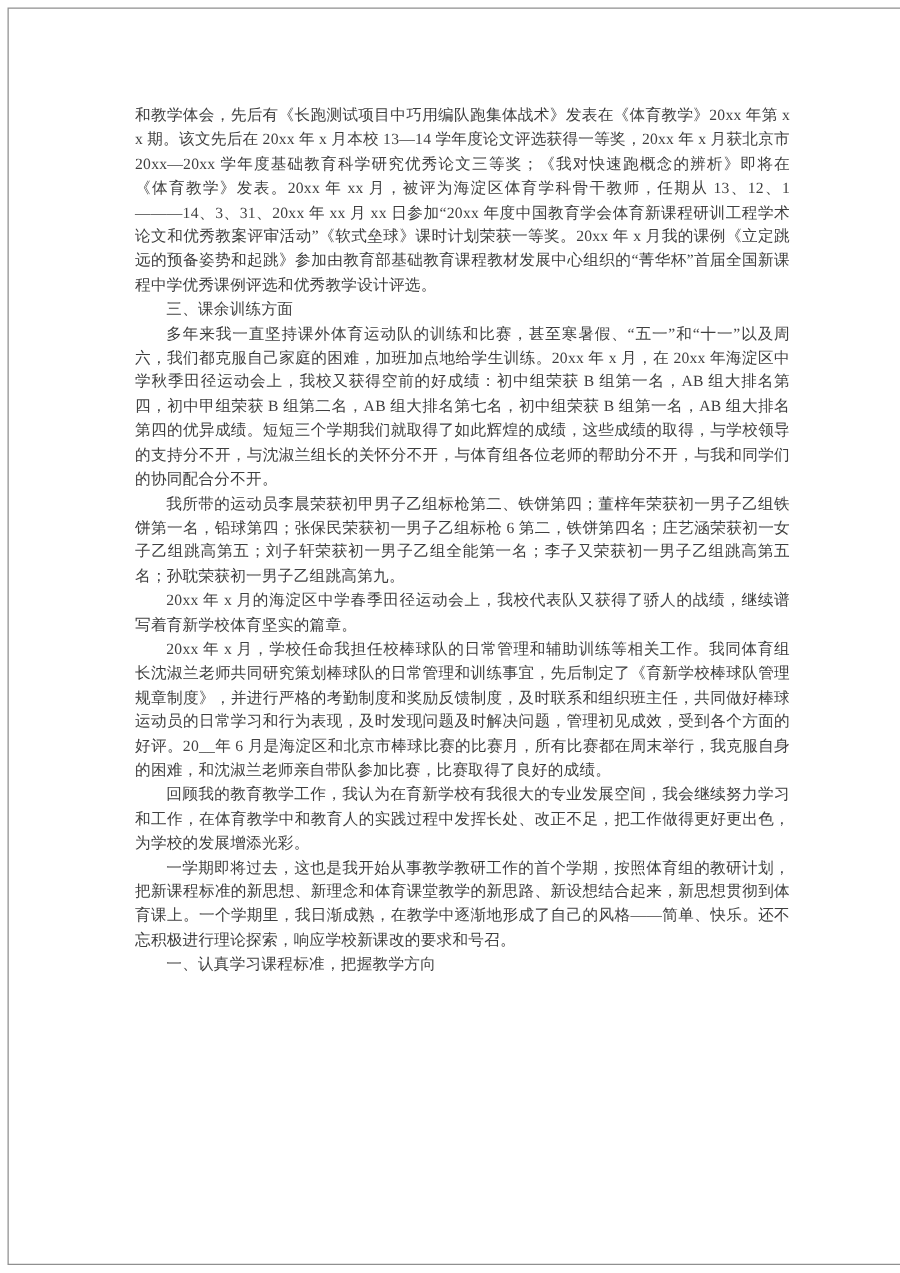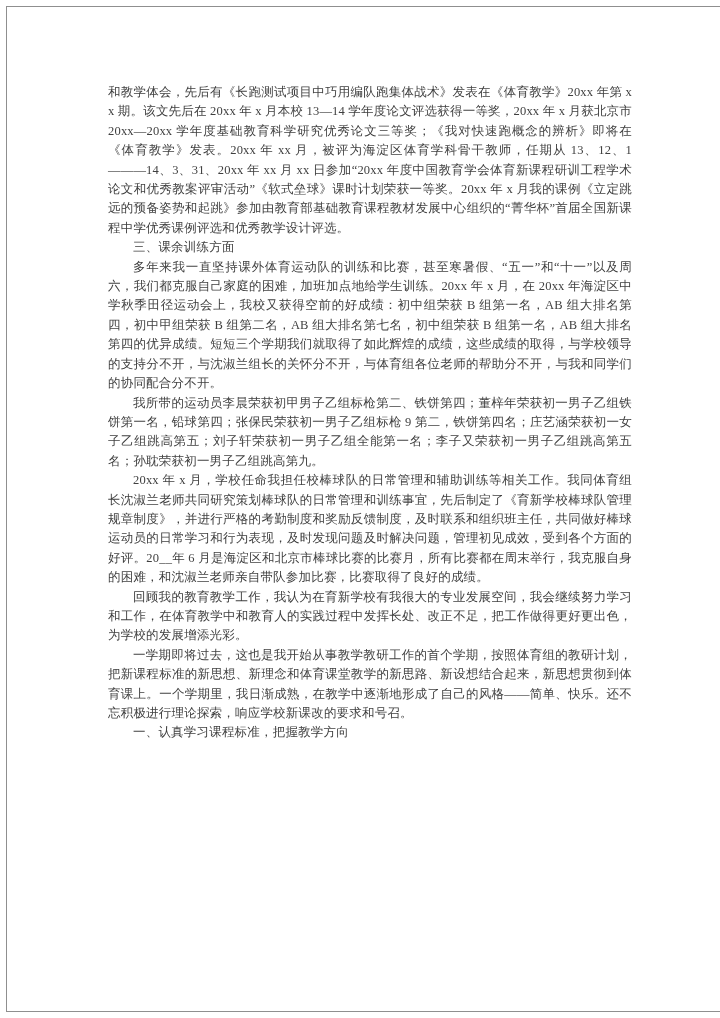--- a/index.html
+++ b/index.html
@@ -48,19 +48,20 @@
 </style>
 </head>
 <body>
 
 <div class="viewport">
   <div class="page-frame"></div>
   <div class="content">
     <p class="para no-indent">和教学体会，先后有《长跑测试项目中巧用编队跑集体战术》发表在《体育教学》20xx 年第 xx 期。该文先后在 20xx 年 x 月本校 13—14 学年度论文评选获得一等奖，20xx 年 x 月获北京市 20xx—20xx 学年度基础教育科学研究优秀论文三等奖；《我对快速跑概念的辨析》即将在《体育教学》发表。20xx 年 xx 月，被评为海淀区体育学科骨干教师，任期从 13、12、1———14、3、31、20xx 年 xx 月 xx 日参加“20xx 年度中国教育学会体育新课程研训工程学术论文和优秀教案评审活动”《软式垒球》课时计划荣获一等奖。20xx 年 x 月我的课例《立定跳远的预备姿势和起跳》参加由教育部基础教育课程教材发展中心组织的“菁华杯”首届全国新课程中学优秀课例评选和优秀教学设计评选。</p>
     <p class="para">三、课余训练方面</p>
     <p class="para">多年来我一直坚持课外体育运动队的训练和比赛，甚至寒暑假、“五一”和“十一”以及周六，我们都克服自己家庭的困难，加班加点地给学生训练。20xx 年 x 月，在 20xx 年海淀区中学秋季田径运动会上，我校又获得空前的好成绩：初中组荣获 B 组第一名，AB 组大排名第四，初中甲组荣获 B 组第二名，AB 组大排名第七名，初中组荣获 B 组第一名，AB 组大排名第四的优异成绩。短短三个学期我们就取得了如此辉煌的成绩，这些成绩的取得，与学校领导的支持分不开，与沈淑兰组长的关怀分不开，与体育组各位老师的帮助分不开，与我和同学们的协同配合分不开。</p>
-    <p class="para">我所带的运动员李晨荣获初甲男子乙组标枪第二、铁饼第四；董梓年荣获初一男子乙组铁饼第一名，铅球第四；张保民荣获初一男子乙组标枪 9 第二，铁饼第四名；庄艺涵荣获初一女子乙组跳高第五；刘子轩荣获初一男子乙组全能第一名；李子又荣获初一男子乙组跳高第五名；孙耽荣获初一男子乙组跳高第九。</p>
+    <p class="para">我所带的运动员李晨荣获初甲男子乙组标枪第二、铁饼第四；董梓年荣获初一男子乙组铁饼第一名，铅球第四；张保民荣获初一男子乙组标枪 6 第二，铁饼第四名；庄艺涵荣获初一女子乙组跳高第五；刘子轩荣获初一男子乙组全能第一名；李子又荣获初一男子乙组跳高第五名；孙耽荣获初一男子乙组跳高第九。</p>
+    <p class="para">20xx 年 x 月的海淀区中学春季田径运动会上，我校代表队又获得了骄人的战绩，继续谱写着育新学校体育坚实的篇章。</p>
     <p class="para">20xx 年 x 月，学校任命我担任校棒球队的日常管理和辅助训练等相关工作。我同体育组长沈淑兰老师共同研究策划棒球队的日常管理和训练事宜，先后制定了《育新学校棒球队管理规章制度》，并进行严格的考勤制度和奖励反馈制度，及时联系和组织班主任，共同做好棒球运动员的日常学习和行为表现，及时发现问题及时解决问题，管理初见成效，受到各个方面的好评。20__年 6 月是海淀区和北京市棒球比赛的比赛月，所有比赛都在周末举行，我克服自身的困难，和沈淑兰老师亲自带队参加比赛，比赛取得了良好的成绩。</p>
     <p class="para">回顾我的教育教学工作，我认为在育新学校有我很大的专业发展空间，我会继续努力学习和工作，在体育教学中和教育人的实践过程中发挥长处、改正不足，把工作做得更好更出色，为学校的发展增添光彩。</p>
     <p class="para">一学期即将过去，这也是我开始从事教学教研工作的首个学期，按照体育组的教研计划，把新课程标准的新思想、新理念和体育课堂教学的新思路、新设想结合起来，新思想贯彻到体育课上。一个学期里，我日渐成熟，在教学中逐渐地形成了自己的风格——简单、快乐。还不忘积极进行理论探索，响应学校新课改的要求和号召。</p>
     <p class="para">一、认真学习课程标准，把握教学方向</p>
   </div>
 </div>
 
 </body></html>

